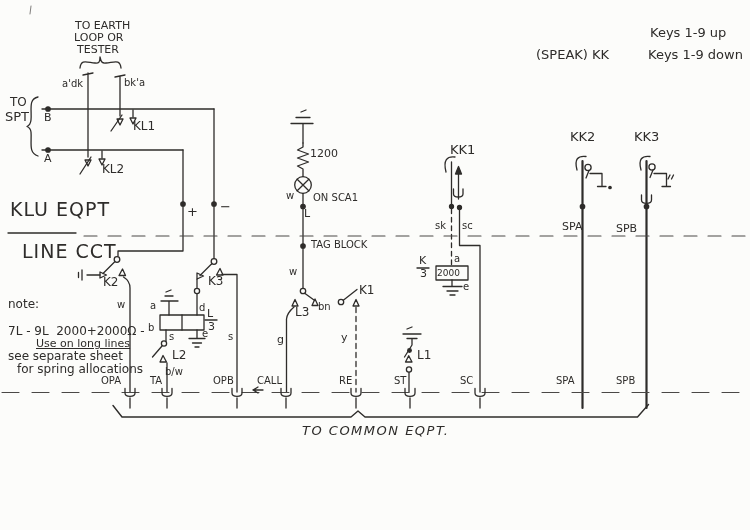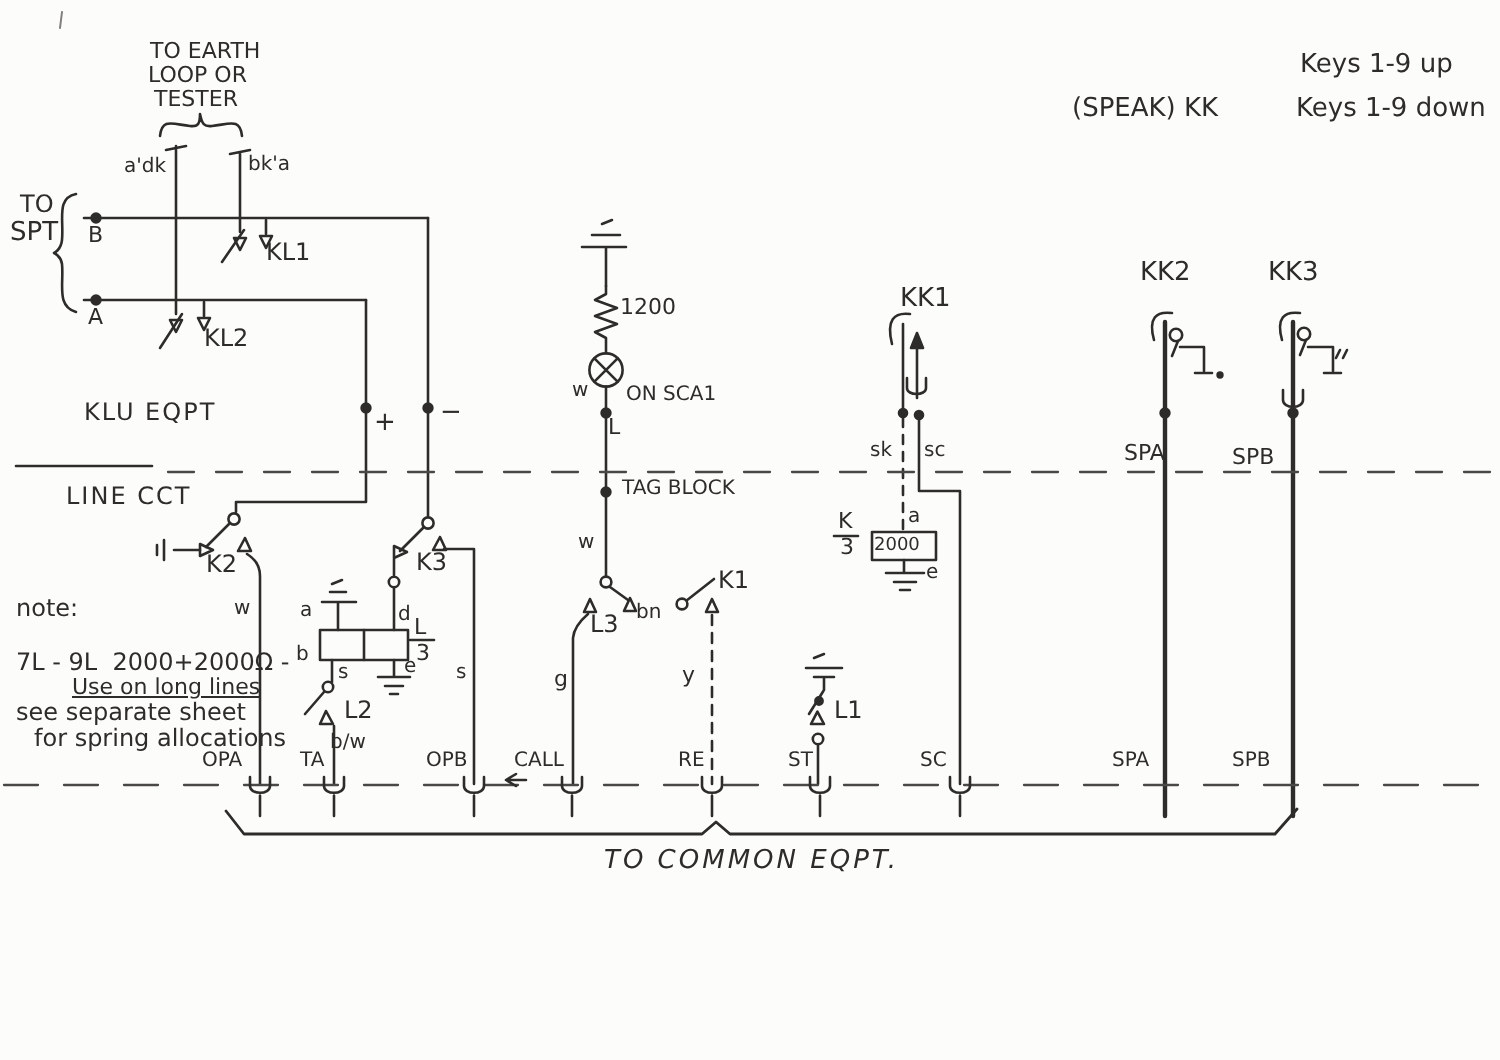--- a/index.html
+++ b/index.html
@@ -1,21 +1,21 @@
 <!DOCTYPE html>
 <html><head>
 <meta charset="utf-8">
 <style>
   html,body{margin:0;padding:0;background:#e8e8e8;}
   .sheet{position:relative;width:750px;height:530px;background:#fcfcfa;overflow:hidden;
          font-family:"DejaVu Sans",sans-serif;color:#2e2c2a;}
   svg.wires{position:absolute;left:0;top:0;}
   .lbl{position:absolute;white-space:pre;line-height:1.05;color:#2e2c2a;}
   .sz9{font-size:9px;} .sz10{font-size:10px;} .sz11{font-size:11px;}
-  .sz12{font-size:12px;} .sz13{font-size:13px;} .sz15{font-size:12px;letter-spacing:1px;margin-left:32px;}
+  .sz12{font-size:12px;} .sz13{font-size:13px;} .sz15{font-size:19px;letter-spacing:1px;}
   .sp{letter-spacing:1.5px;font-style:italic;}
   .u{text-decoration:underline;}
   .ctr{text-align:center;}
 </style>
 </head>
 <body>
 
 <div class="sheet">
 
   <svg class="wires" width="750" height="530" viewBox="0 0 750 530" stroke="#2e2c2a" stroke-width="1.3" fill="none" stroke-linecap="round" stroke-linejoin="round">
@@ -192,21 +192,21 @@
   <span class="lbl sz10" style="left:124px;top:78px">bk'a</span>
 
   <span class="lbl sz12" style="left:10px;top:96px">TO</span>
   <span class="lbl sz13" style="left:5px;top:110px">SPT</span>
   <span class="lbl sz11" style="left:44px;top:112px">B</span>
   <span class="lbl sz11" style="left:44px;top:153px">A</span>
   <span class="lbl sz12" style="left:133px;top:120px">KL1</span>
   <span class="lbl sz12" style="left:102px;top:163px">KL2</span>
 
   <span class="lbl sz15" style="left:10px;top:200px">KLU EQPT</span>
-  <span class="lbl sz15" style="left:1px;top:242px">LINE CCT</span>
+  <span class="lbl sz15" style="left:22px;top:242px">LINE CCT</span>
 
   <span class="lbl sz13" style="left:187px;top:205px">+</span>
   <span class="lbl sz13" style="left:220px;top:200px">−</span>
 
   <span class="lbl sz12" style="left:103px;top:276px">K2</span>
   <span class="lbl sz12" style="left:208px;top:275px">K3</span>
   <span class="lbl sz10" style="left:117px;top:300px">w</span>
 
   <span class="lbl sz12" style="left:8px;top:298px">note:</span>
   <span class="lbl sz12" style="left:8px;top:325px">7L - 9L  2000+2000Ω -</span>

